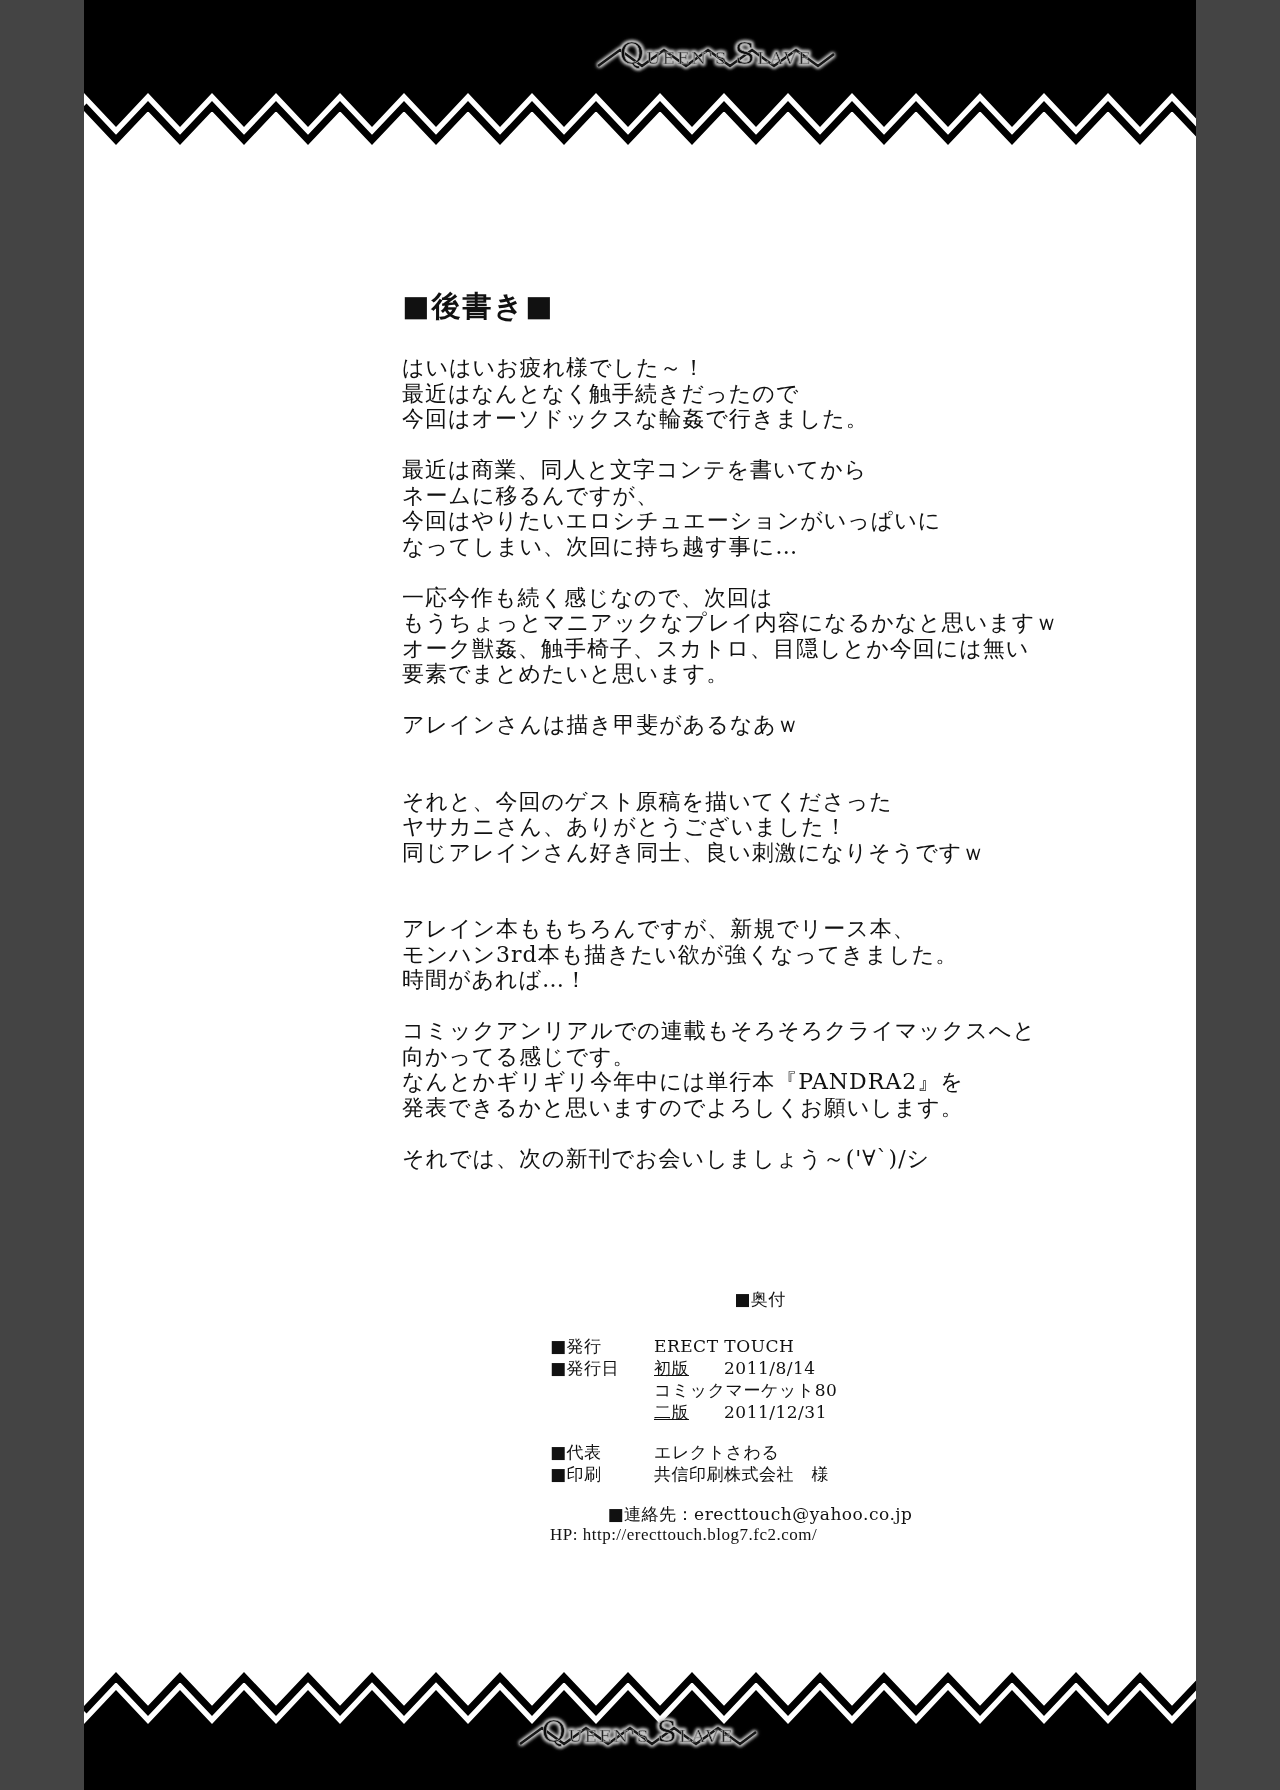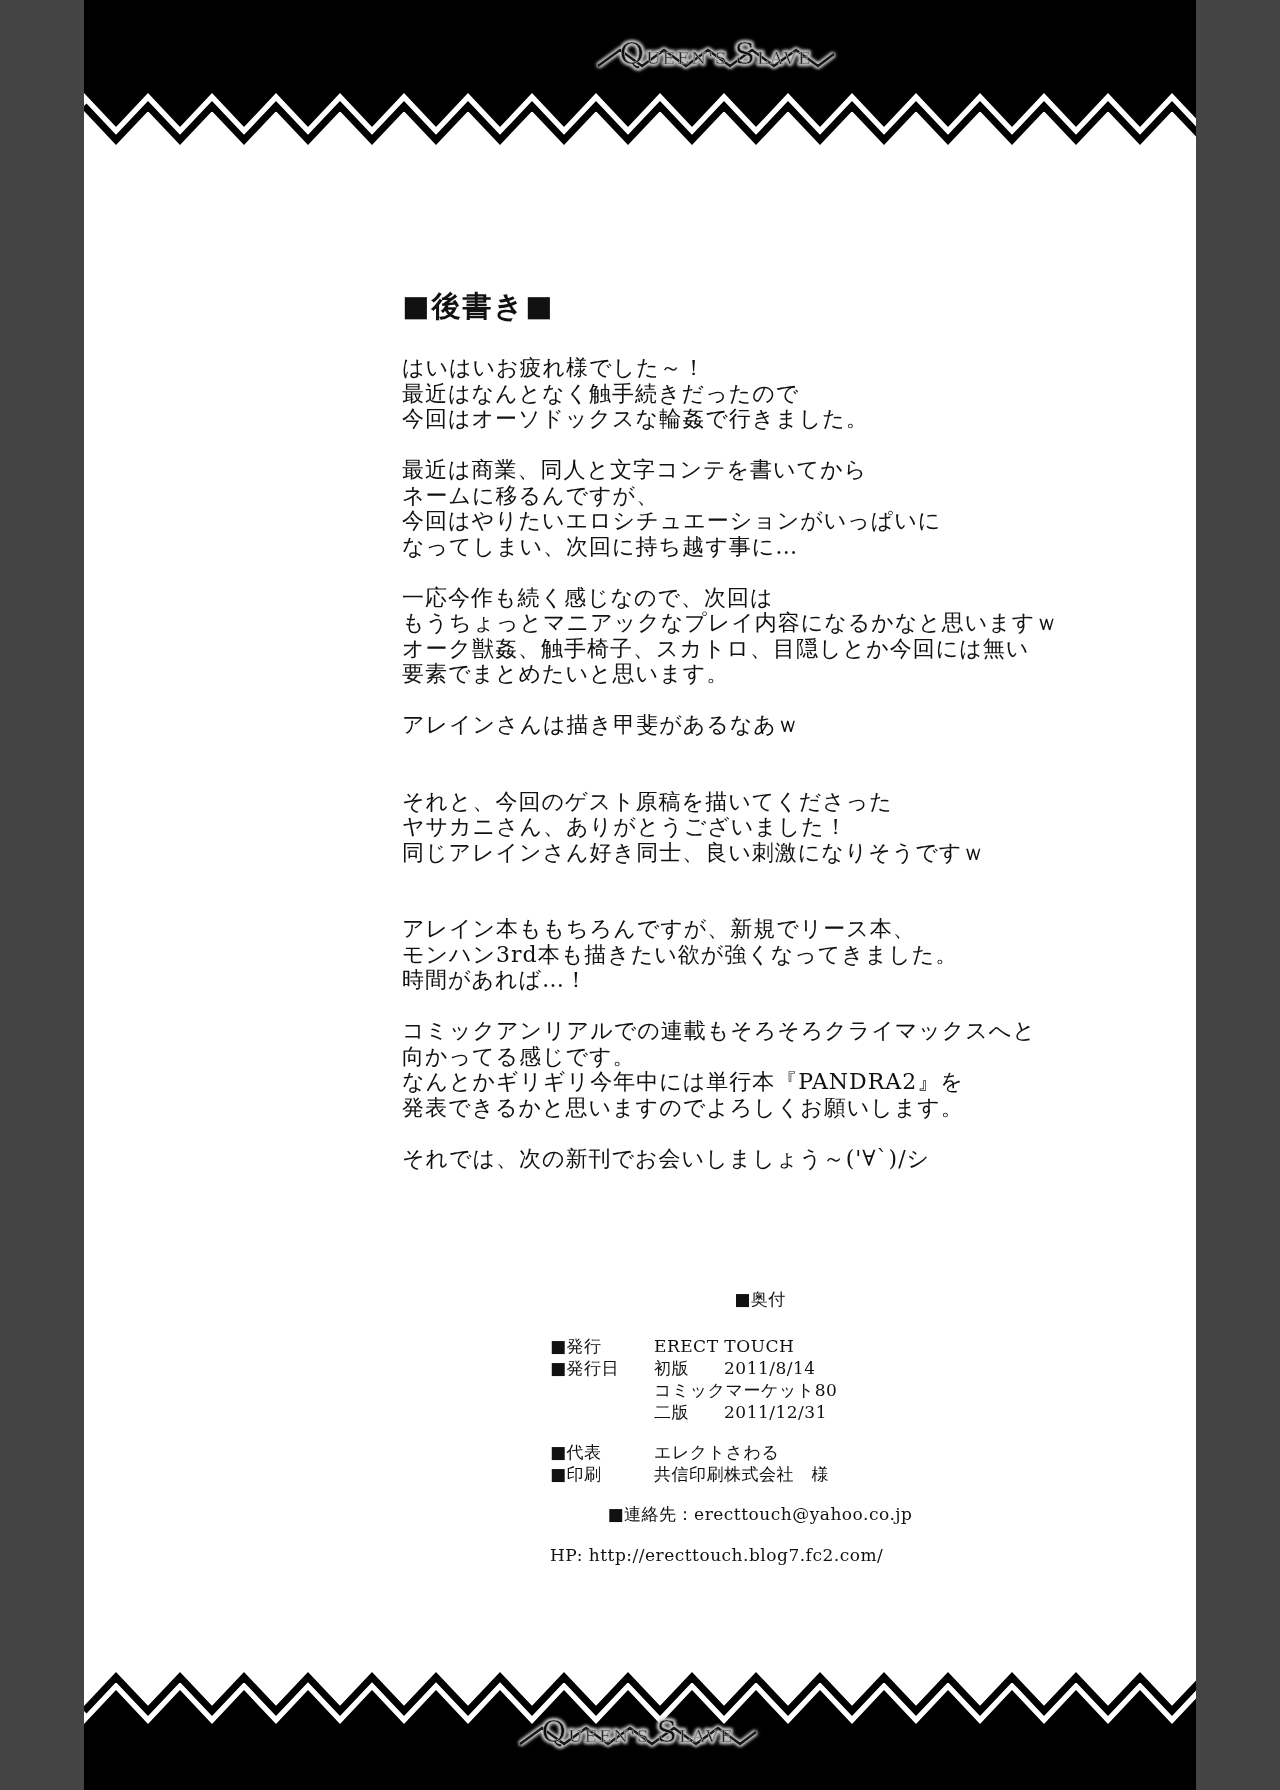--- a/index.html
+++ b/index.html
@@ -35,24 +35,24 @@
     font-size:22px;line-height:25.5px;letter-spacing:1px;
     white-space:pre-line;
   }
   .colophon{
     position:absolute;left:466px;top:1288px;width:420px;
     font-size:17px;letter-spacing:0.5px;
   }
   .c-heading{margin:0 0 24px 0;font-weight:normal;font-size:17px;text-align:center;}
   .c-row{height:22px;}
   .c-label{display:inline-block;width:104px;}
-  .c-col1{display:inline-block;width:70px;}
+  .c-col1{display:inline-block;width:70px;text-decoration:underline;}
   .c-gap{height:18px;}
   .c-contact{margin-top:18px;height:22px;text-align:center;}
-  .c-hp{margin-top:20px;}
+  .c-hp{font-family:Liberation Serif, serif;}
 </style>
 </head>
 <body>
 
 <div class="page">
 
   <svg class="banner-svg banner-top" viewBox="0 0 1280 150">
     <polygon fill="#000" points="0,0 1280,0 1312,127 1280,93 1248,127 1216,93 1184,127 1152,93 1120,127 1088,93 1056,127 1024,93 992,127 960,93 928,127 896,93 864,127 832,93 800,127 768,93 736,127 704,93 672,127 640,93 608,127 576,93 544,127 512,93 480,127 448,93 416,127 384,93 352,127 320,93 288,127 256,93 224,127 192,93 160,127 128,93 96,127 64,93 32,127 0,93"></polygon>
     <polyline fill="none" stroke="#000" stroke-width="7" points="0,106 32,140 64,106 96,140 128,106 160,140 192,106 224,140 256,106 288,140 320,106 352,140 384,106 416,140 448,106 480,140 512,106 544,140 576,106 608,140 640,106 672,140 704,106 736,140 768,106 800,140 832,106 864,140 896,106 928,140 960,106 992,140 1024,106 1056,140 1088,106 1120,140 1152,106 1184,140 1216,106 1248,140 1280,106 1312,140"></polyline>
   </svg>

